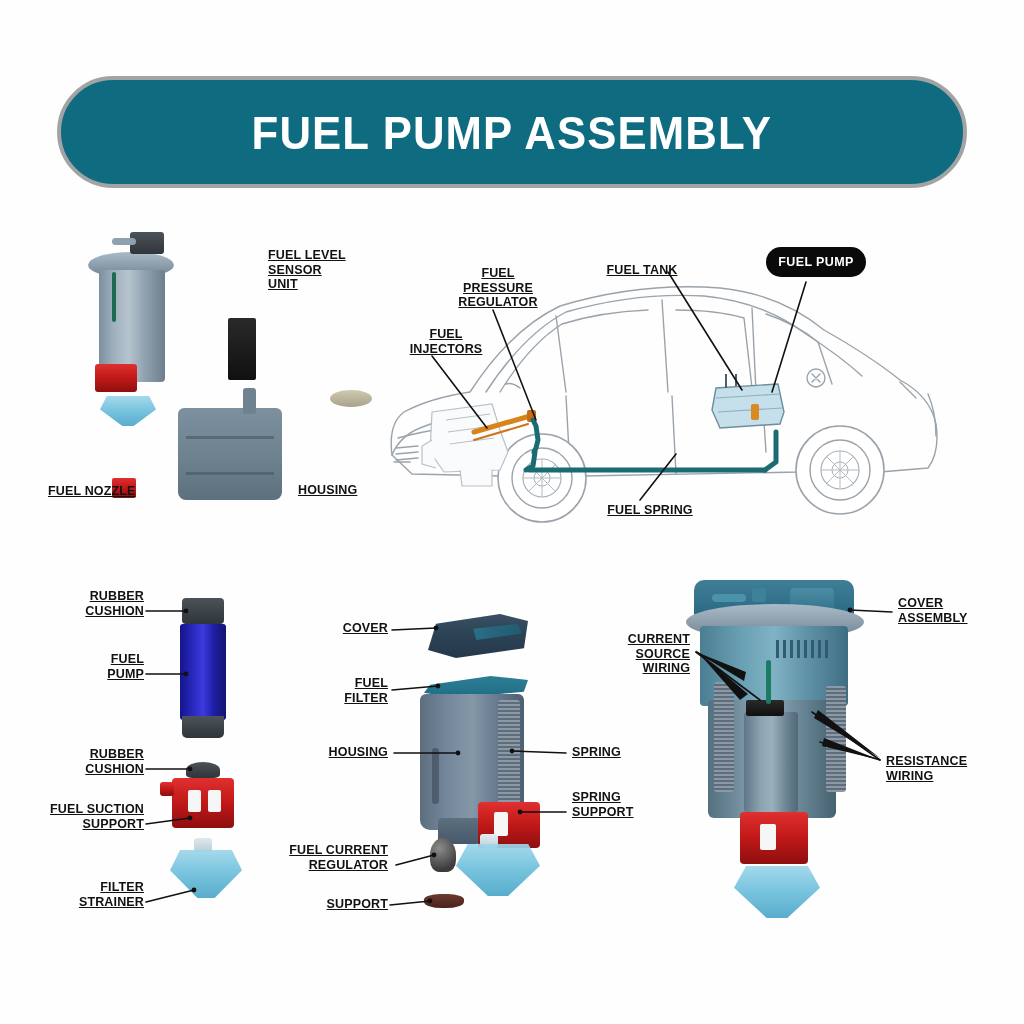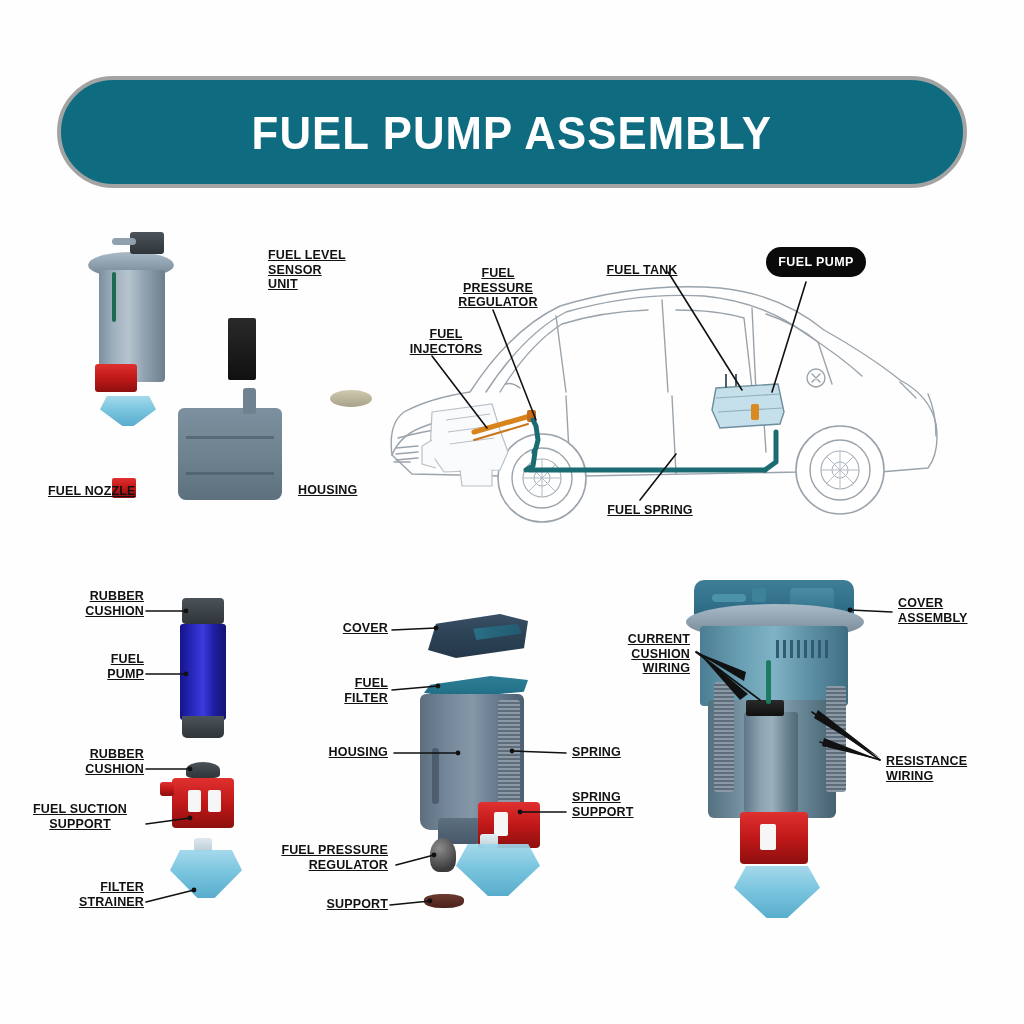--- a/index.html
+++ b/index.html
@@ -331,21 +331,21 @@
         <circle cx="194" cy="890" r="2.4"></circle>
       </g>
     </svg>
 
     <div class="lbl r" style="left:26px; top:589px; width:118px;">RUBBER
 CUSHION</div>
     <div class="lbl r" style="left:26px; top:652px; width:118px;">FUEL
 PUMP</div>
     <div class="lbl r" style="left:26px; top:747px; width:118px;">RUBBER
 CUSHION</div>
-    <div class="lbl r" style="left:16px; top:802px; width:128px;text-align:center;">FUEL SUCTION
+    <div class="lbl r" style="left:16px; top:802px; width:128px;">FUEL SUCTION
 SUPPORT</div>
     <div class="lbl r" style="left:26px; top:880px; width:118px;">FILTER
 STRAINER</div>
   </div>
 
   <div>
 
     <div class="part slate-cover" style="left:428px; top:614px; width:100px; height:44px;
                 clip-path:polygon(8% 22%, 72% 0, 100% 16%, 96% 78%, 28% 100%, 0 82%);"></div>
     <div class="part" style="left:470px; top:624px; width:52px; height:16px;
@@ -398,21 +398,21 @@
       </g>
     </svg>
 
     <div class="lbl r" style="left:284px; top:621px; width:104px;">COVER</div>
     <div class="lbl r" style="left:284px; top:676px; width:104px;">FUEL
 FILTER</div>
     <div class="lbl r" style="left:284px; top:745px; width:104px;">HOUSING</div>
     <div class="lbl l" style="left:572px; top:745px; width:100px;">SPRING</div>
     <div class="lbl l" style="left:572px; top:790px; width:100px;">SPRING
 SUPPORT</div>
-    <div class="lbl r" style="left:264px; top:843px; width:124px;">FUEL PRESSURE
+    <div class="lbl r" style="left:264px; top:843px; width:124px;">FUEL CURRENT
 REGULATOR</div>
     <div class="lbl r" style="left:284px; top:897px; width:104px;">SUPPORT</div>
   </div>
 
   <div>
 
     <div class="part" style="left:694px; top:580px; width:160px; height:48px;
                 background:linear-gradient(180deg,#3f7f96 0%, #2f6d86 60%, #255a70 100%);
                 border-radius:10px 10px 6px 6px;"></div>
     <div class="part" style="left:790px; top:588px; width:44px; height:28px;
@@ -464,19 +464,19 @@
         <path d="M696 650 L748 694 L740 700 Z"></path>
         <path d="M696 652 L746 672 L744 681 Z"></path>
         <path d="M880 758 L818 710 L814 718 Z"></path>
         <path d="M880 760 L824 738 L822 746 Z"></path>
       </g>
     </svg>
 
     <div class="lbl l" style="left:898px; top:596px; width:108px;">COVER
 ASSEMBLY</div>
     <div class="lbl r" style="left:584px; top:632px; width:106px;">CURRENT
-CUSHION
+SOURCE
 WIRING</div>
     <div class="lbl l" style="left:886px; top:754px; width:120px;">RESISTANCE
 WIRING</div>
   </div>
 
 </div>
 
 </body></html>

